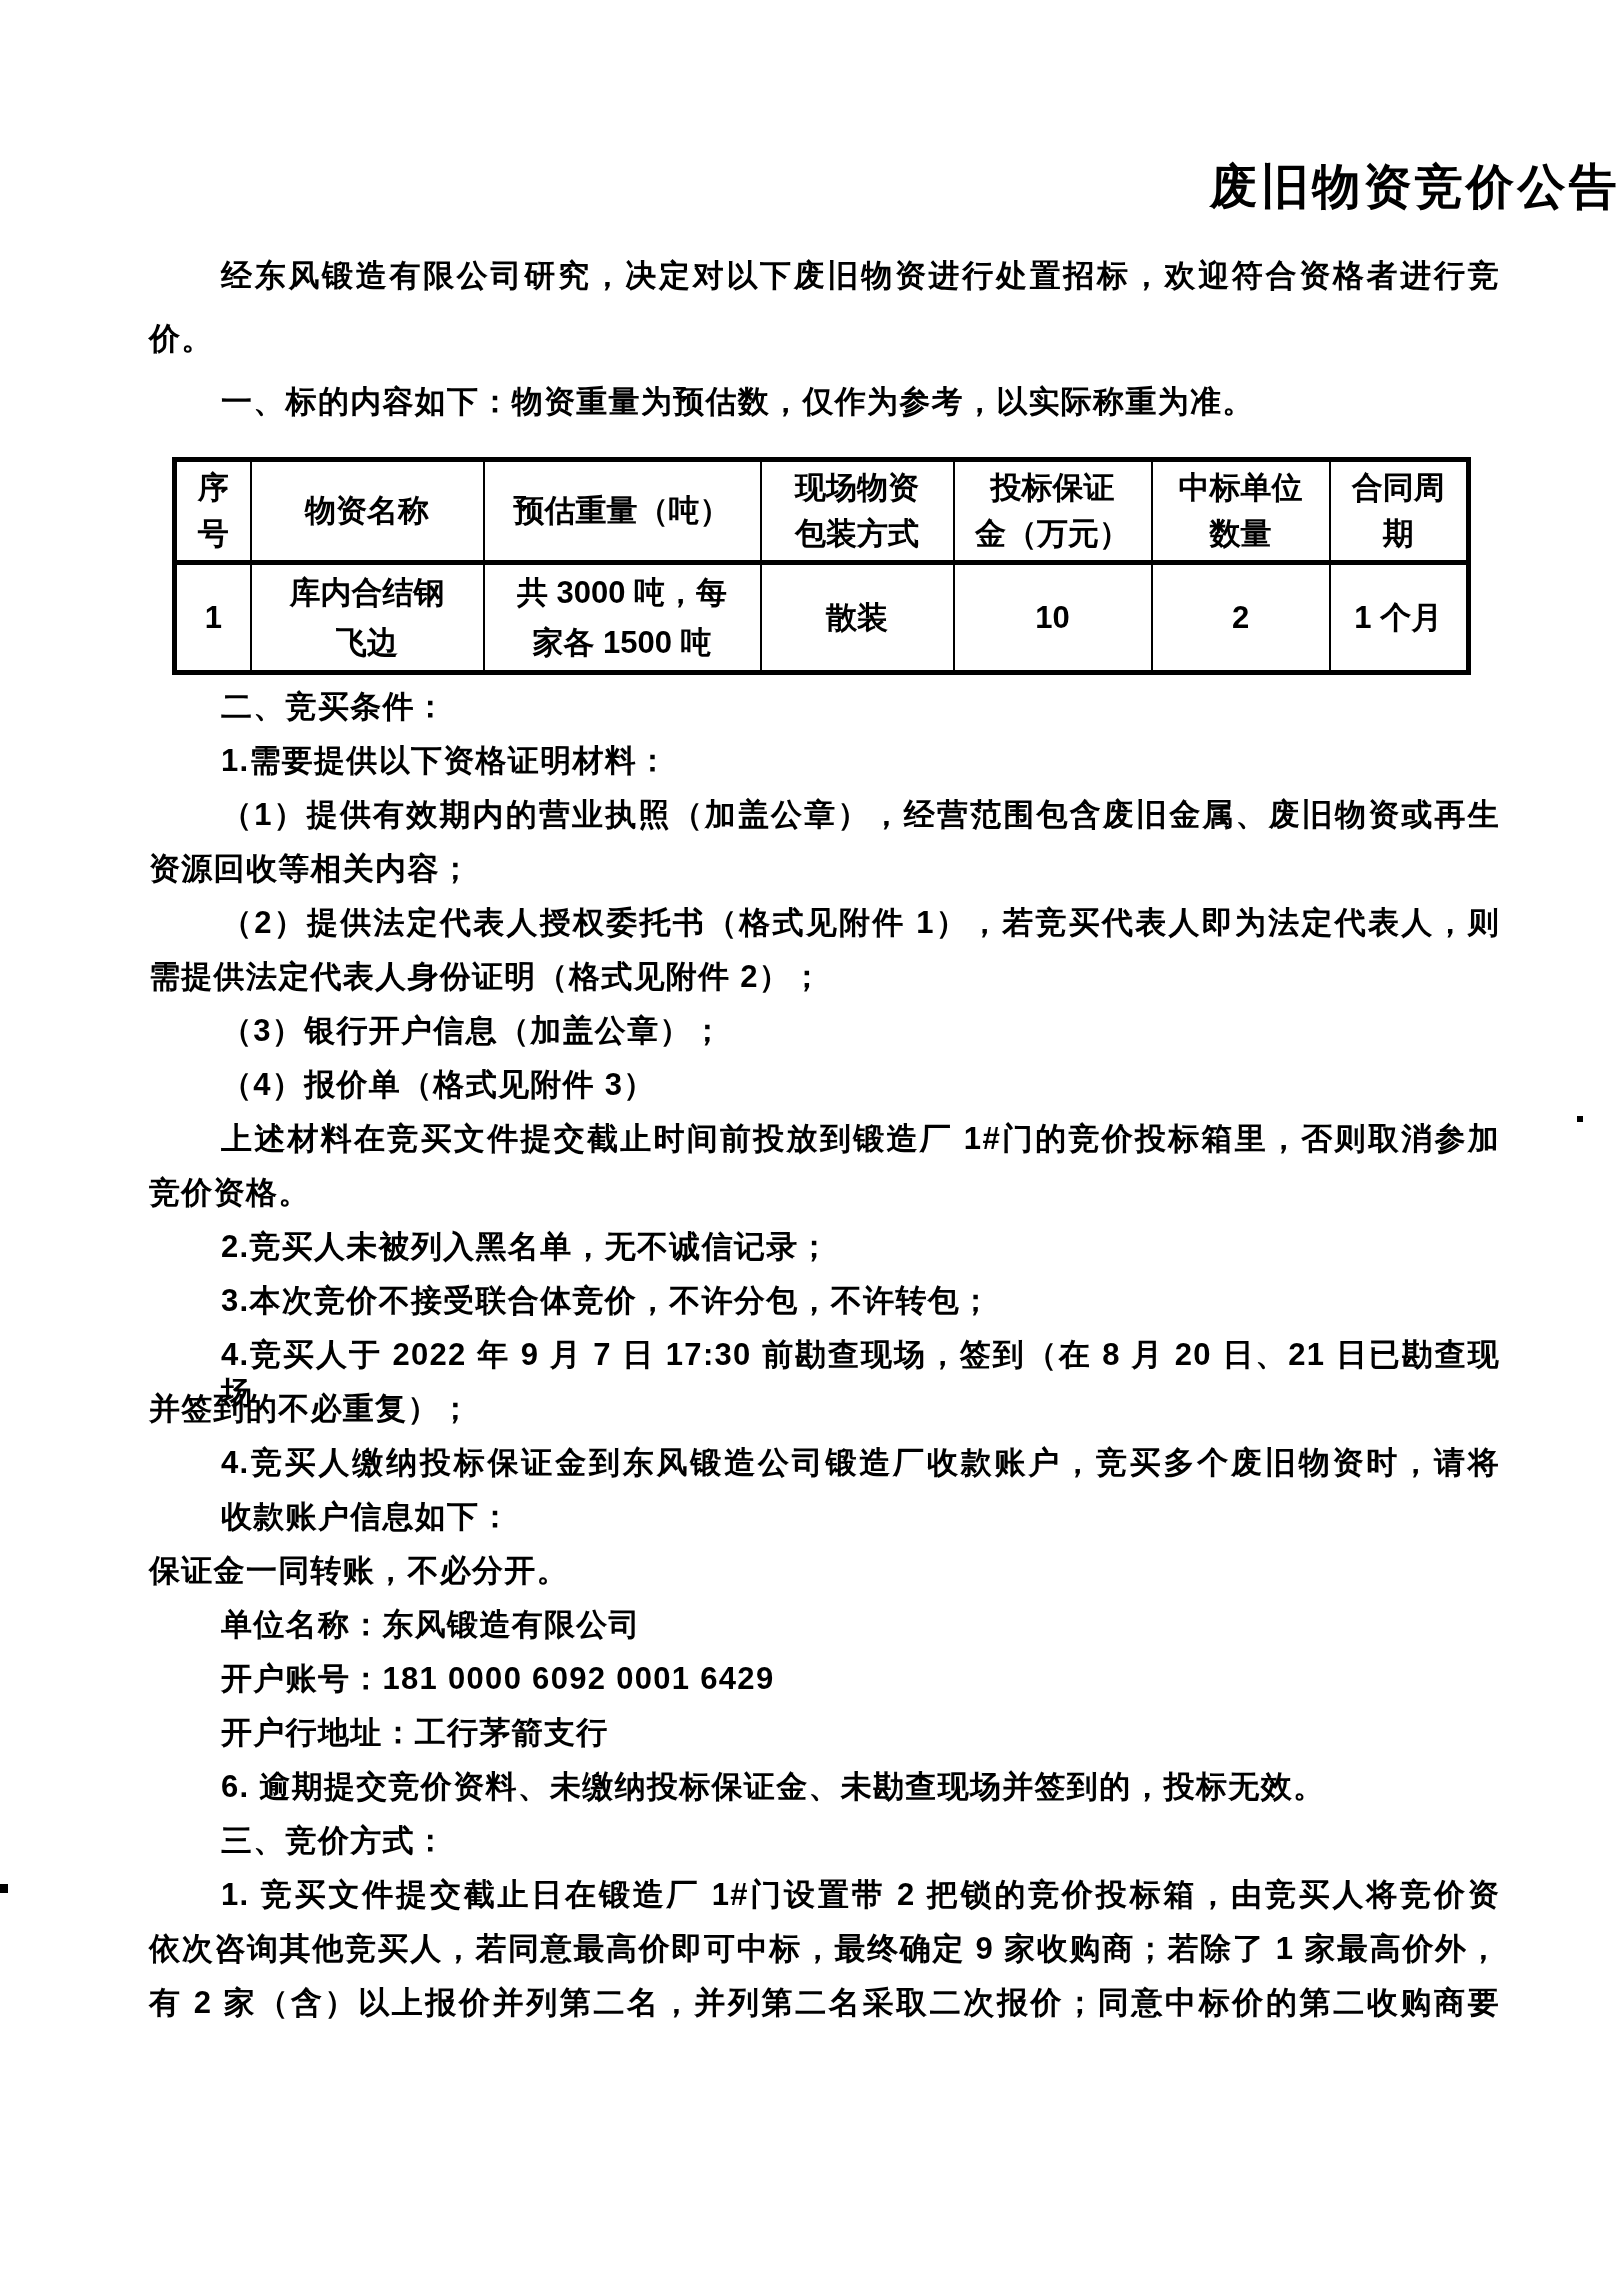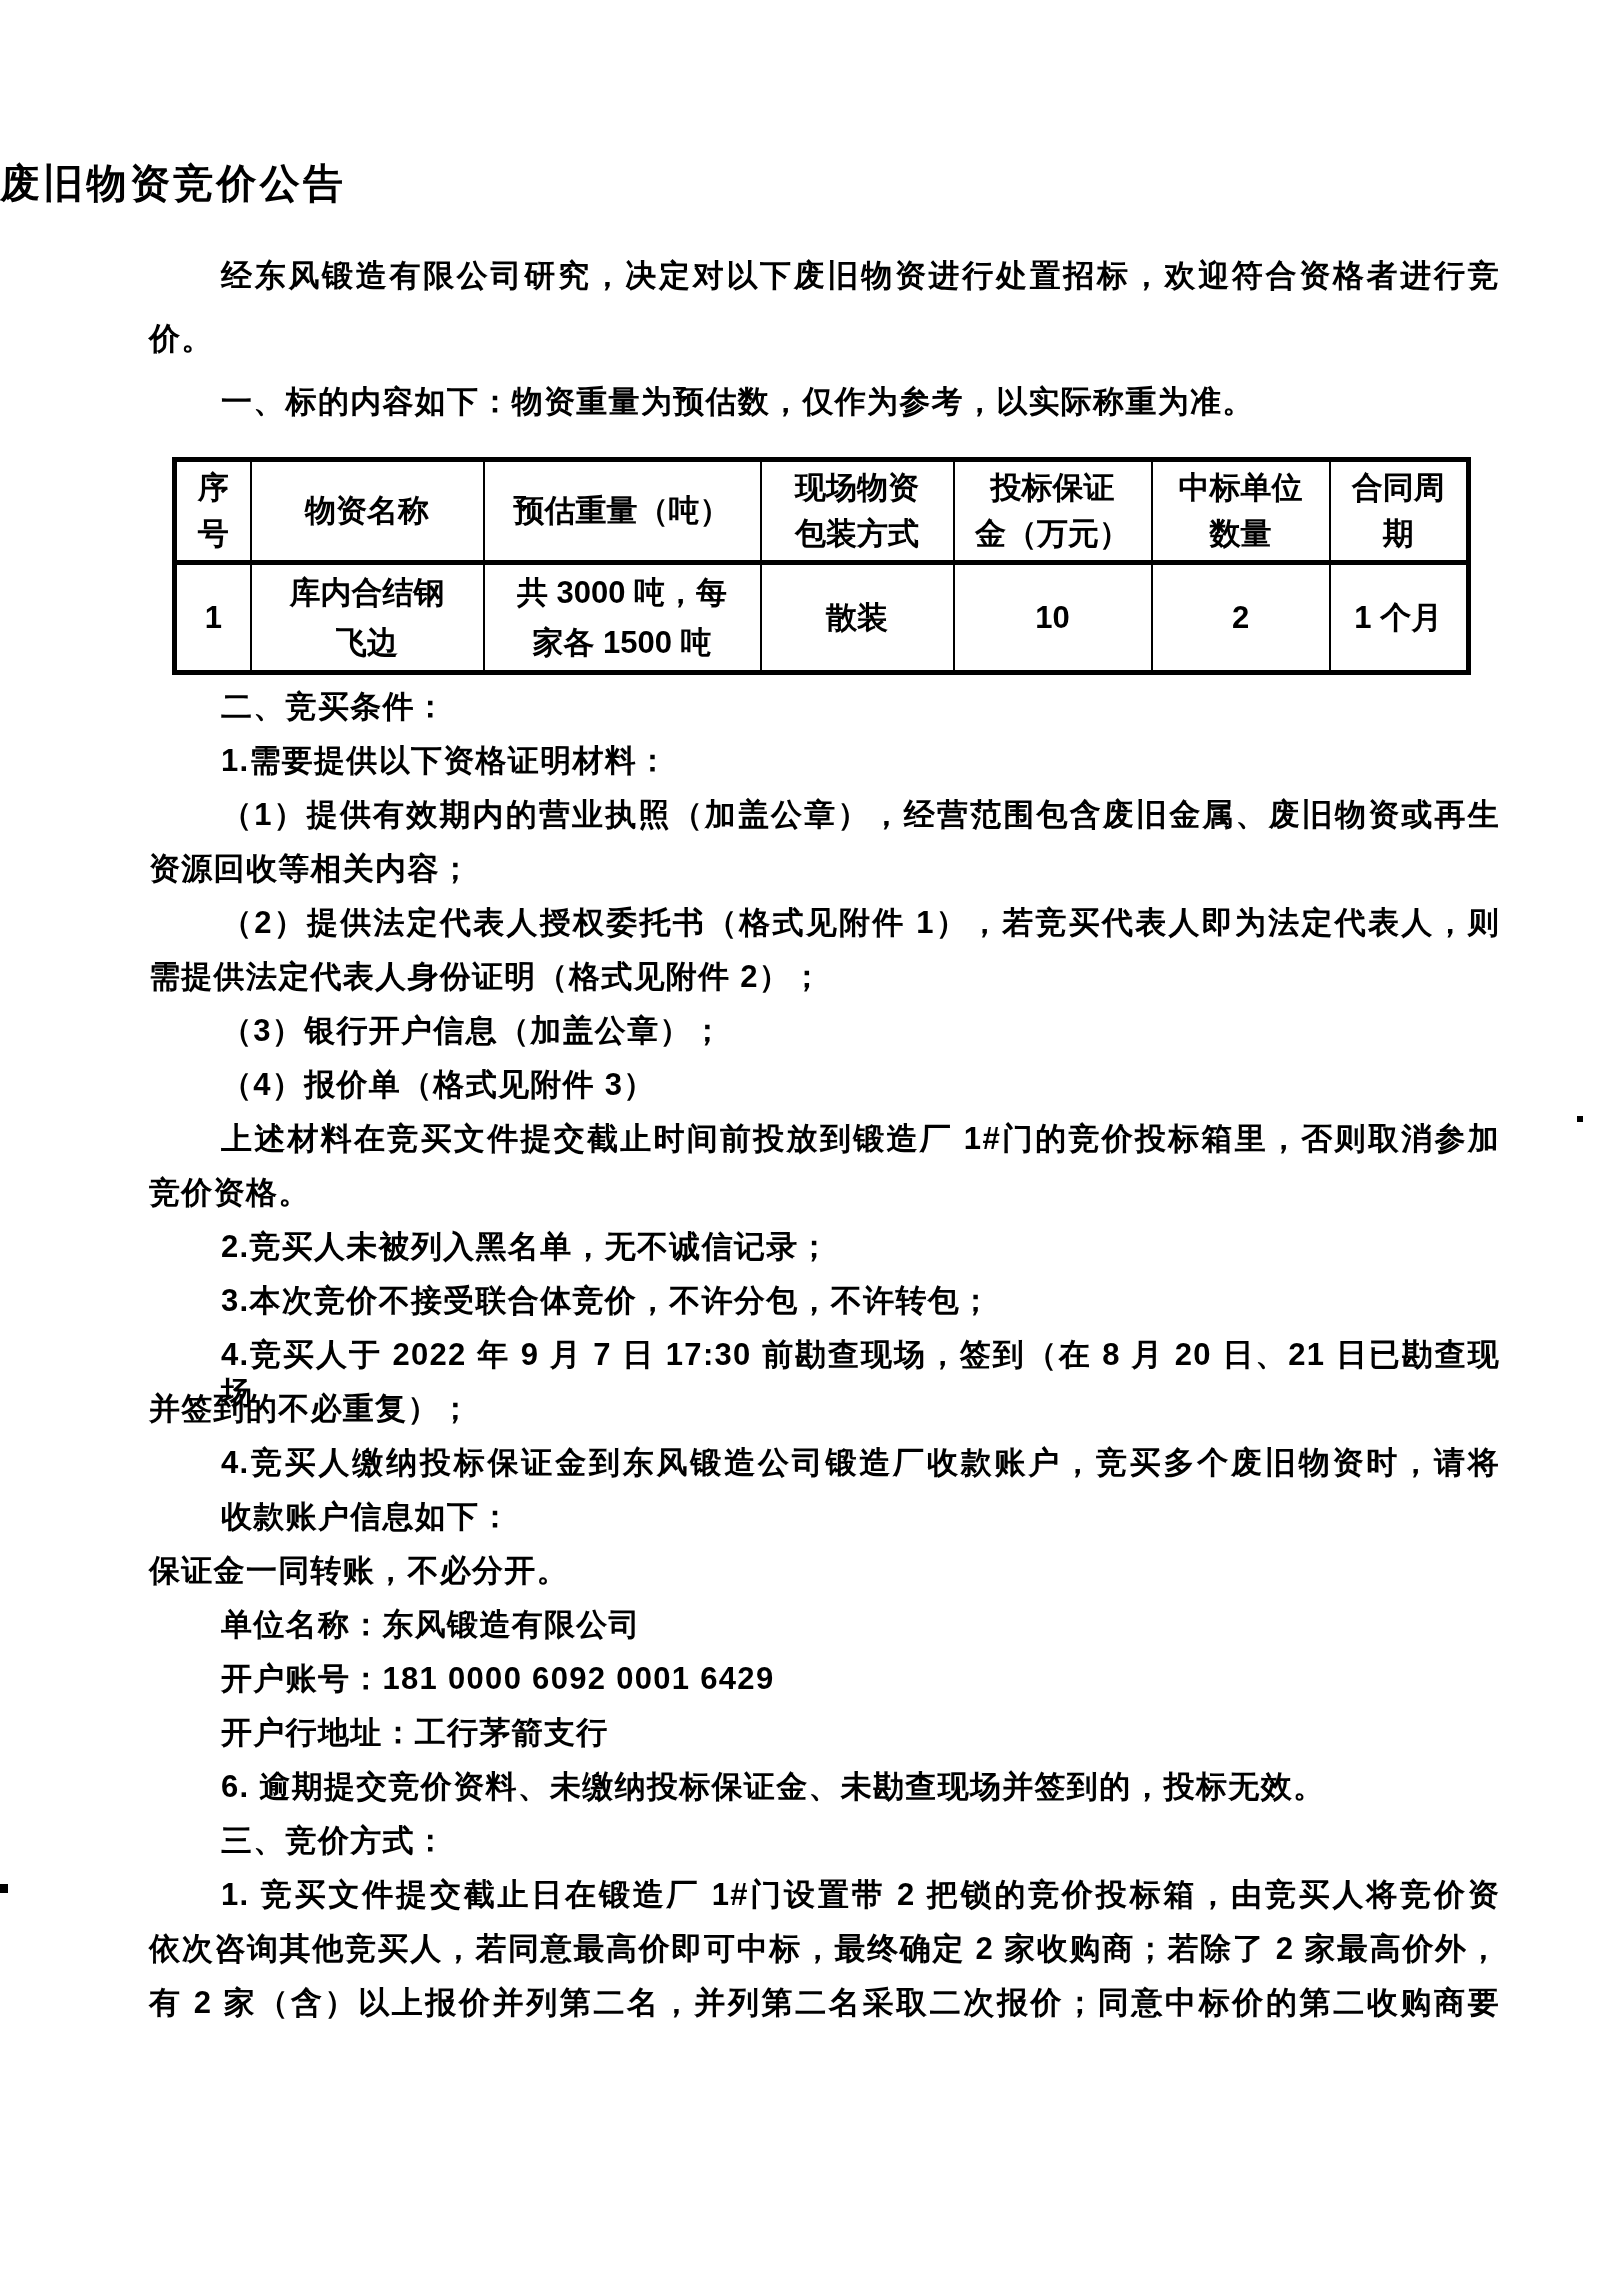--- a/index.html
+++ b/index.html
@@ -16,22 +16,22 @@
     font-family: "Liberation Sans", sans-serif;
     font-weight: 700;
     overflow: hidden;
   }
   .title {
     position: absolute;
     top: 163px;
     left: 0;
     width: 100%;
     margin: 0;
-    text-align: left;
-    font-size: 40px;
+    text-align: right;
+    font-size: 48px;
     letter-spacing: 3.3px;
     line-height: 1;
     font-weight: 700;
   }
   .textcol {
     position: absolute;
     left: 149px;
     width: 1351px;
   }
   #intro-section { top: 257px; }
@@ -190,21 +190,21 @@
       <div class="line">并签到的不必重复）；</div>
       <div class="line indent justify">4.竞买人缴纳投标保证金到东风锻造公司锻造厂收款账户，竞买多个废旧物资时，请将</div>
       <div class="line indent">收款账户信息如下：</div>
       <div class="line">保证金一同转账，不必分开。</div>
       <div class="line indent">单位名称：东风锻造有限公司</div>
       <div class="line indent">开户账号：181 0000 6092 0001 6429</div>
       <div class="line indent">开户行地址：工行茅箭支行</div>
       <div class="line indent">6. 逾期提交竞价资料、未缴纳投标保证金、未勘查现场并签到的，投标无效。</div>
       <div class="line indent">三、竞价方式：</div>
       <div class="line indent justify">1. 竞买文件提交截止日在锻造厂 1#门设置带 2 把锁的竞价投标箱，由竞买人将竞价资</div>
-      <div class="line justify">依次咨询其他竞买人，若同意最高价即可中标，最终确定 2 家收购商；若除了 2 家最高价外，</div>
+      <div class="line justify">依次咨询其他竞买人，若同意最高价即可中标，最终确定 9 家收购商；若除了 1 家最高价外，</div>
       <div class="line justify">有 2 家（含）以上报价并列第二名，并列第二名采取二次报价；同意中标价的第二收购商要</div>
     </div>
 
   <div class="artifact artifact-1"></div>
   <div class="artifact artifact-2"></div>
 
 </div>
 
 
 </body></html>

